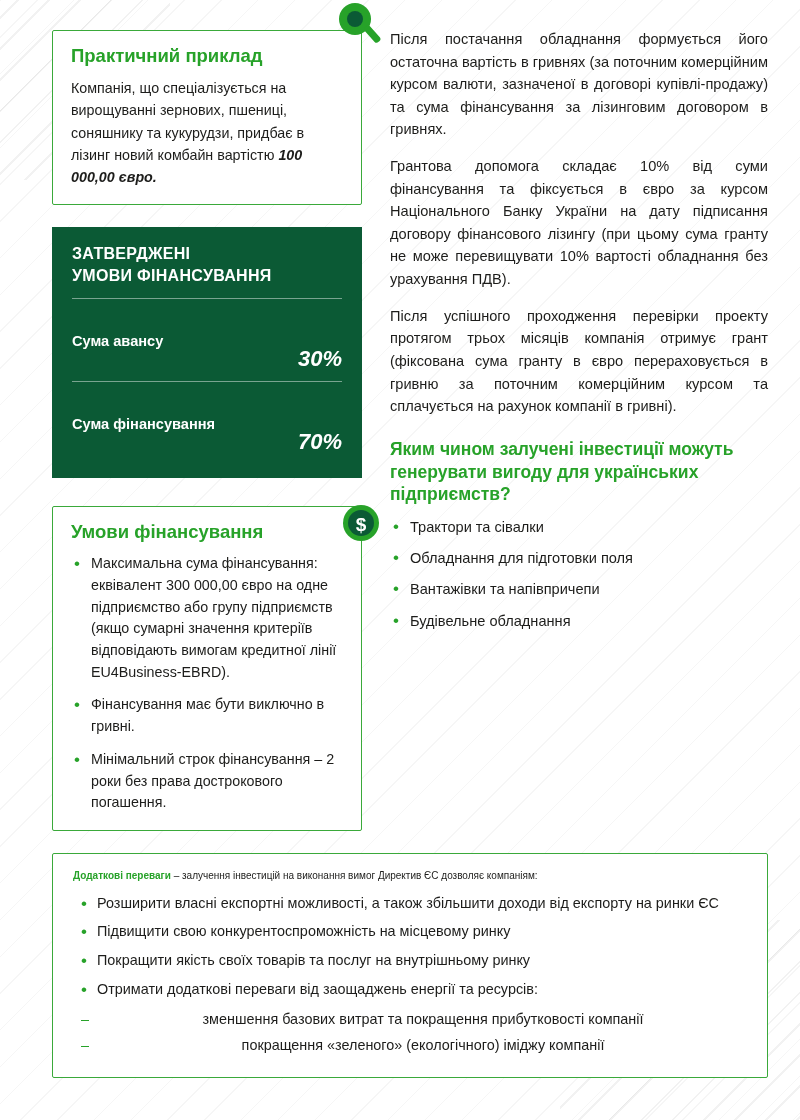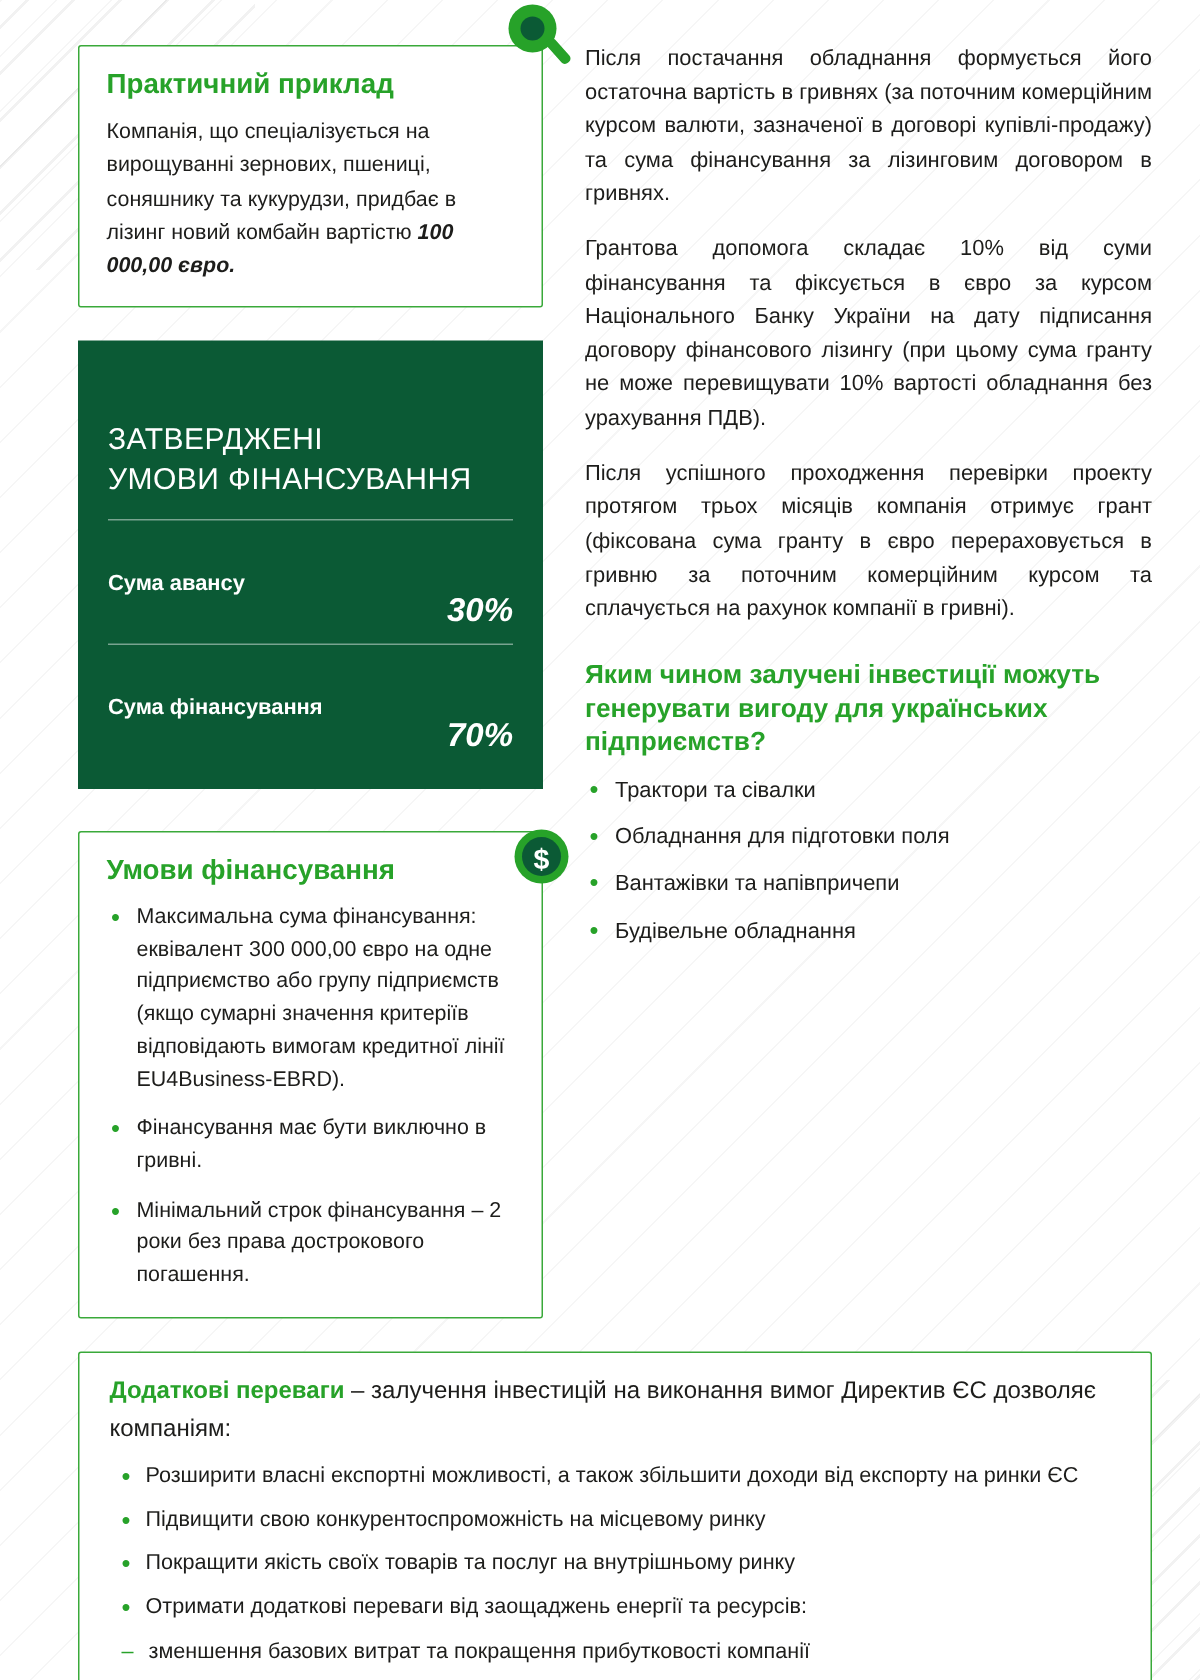--- a/index.html
+++ b/index.html
@@ -92,27 +92,26 @@
   }
 
   
   .terms-box {
     background: #0b5a35;
     color: #ffffff;
     margin-top: 22px;
     padding: 16px 20px 14px 20px;
   }
   .terms-head {
-    font-size: 20px;
-    font-weight: normal;
+    font-size: 16px;
+    font-weight: bold;
     line-height: 1.35;
     letter-spacing: .3px;
     text-transform: uppercase;
     padding-bottom: 12px;
-    margin-top: 37px;
   }
   .terms-row {
     display: flex;
     justify-content: space-between;
     align-items: center;
     border-top: 1px solid rgba(255,255,255,0.45);
     padding: 11px 0 9px 0;
     gap: 30px;
   }
   .terms-label {
@@ -193,21 +192,21 @@
 
   
   .adv-box {
     margin-top: 22px;
     border: 1px solid #3aa93a;
     border-radius: 2px;
     padding: 14px 20px 16px 20px;
     background: #ffffff;
   }
   .adv-lead {
-    font-size: 16px;
+    font-size: 10px;
     line-height: 1.55;
     margin: 0 0 9px 0;
   }
   .adv-lead .lead-accent {
     color: #27a229;
     font-weight: bold;
   }
   ul.bullets.adv > li {
     font-size: 14.4px;
     margin-bottom: 7px;
@@ -218,20 +217,21 @@
     margin: 6px 0 0 0;
     padding: 0;
     list-style: none;
   }
   ul.dashes > li {
     position: relative;
     padding-left: 26px;
     font-size: 14.4px;
     line-height: 1.55;
     margin-bottom: 4px;
+    text-align: center;
   }
   ul.dashes > li::before {
     content: "–";
     position: absolute;
     left: 8px;
     top: 0;
     color: #27a229;
   }
 </style>
 </head>

